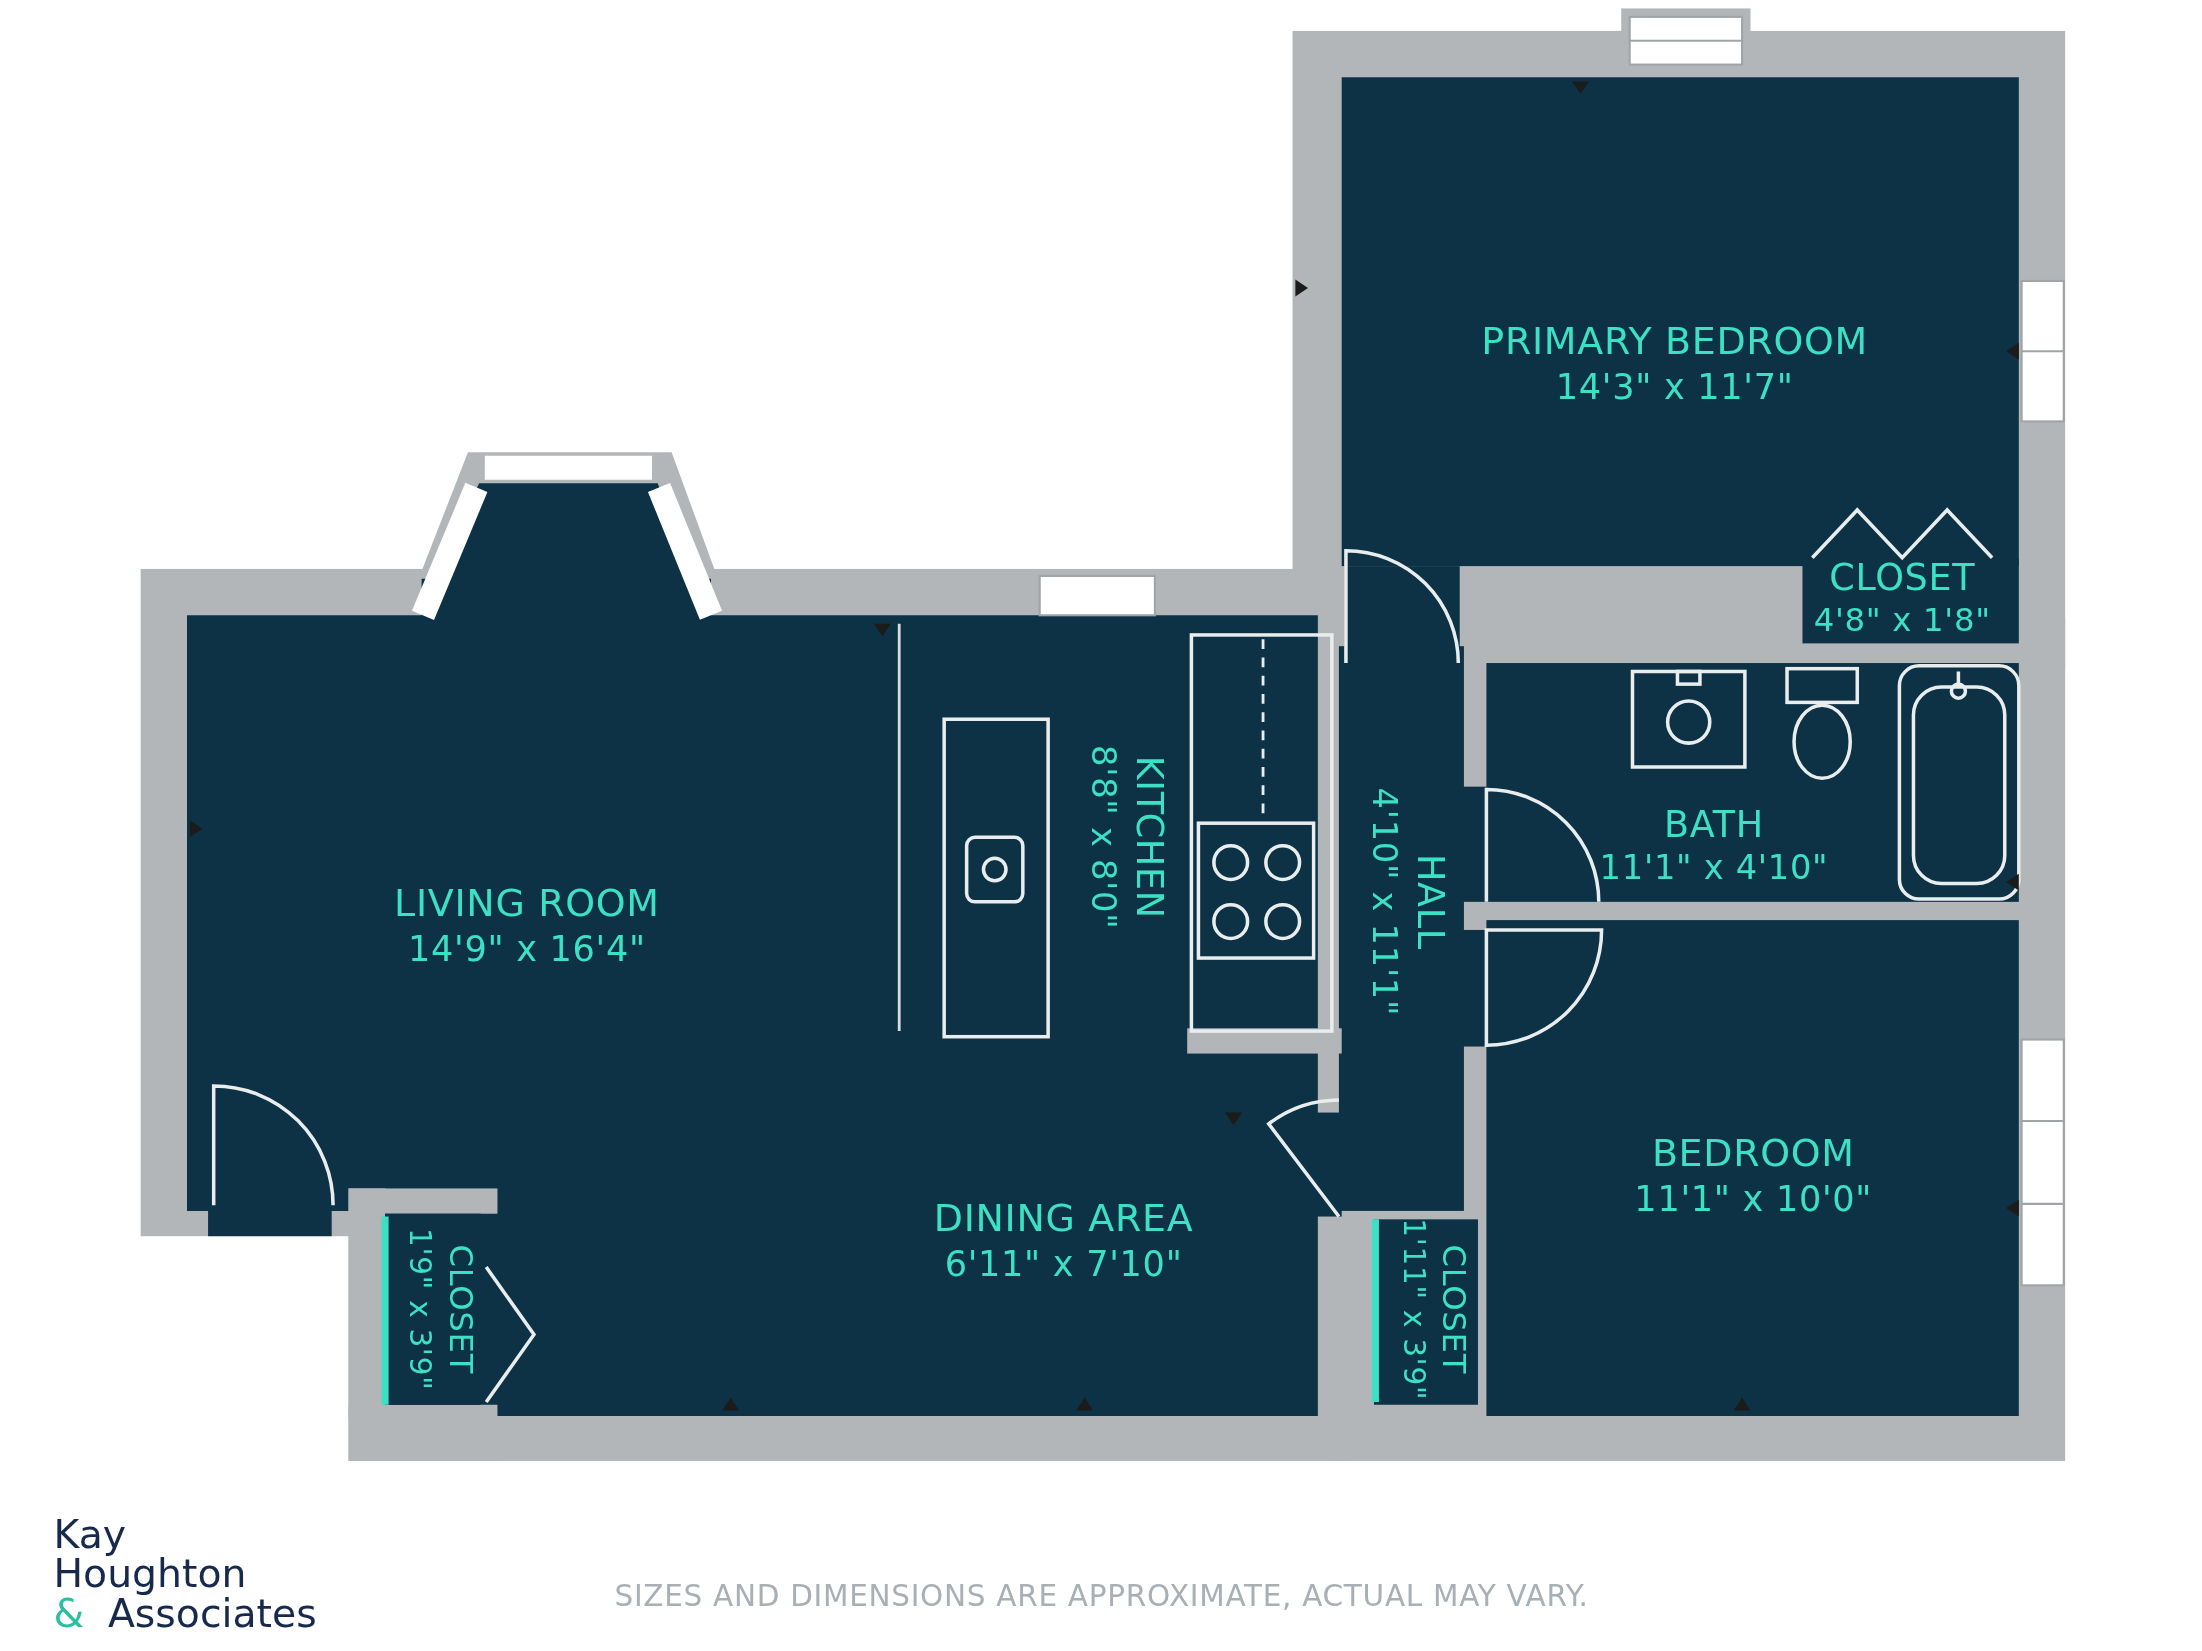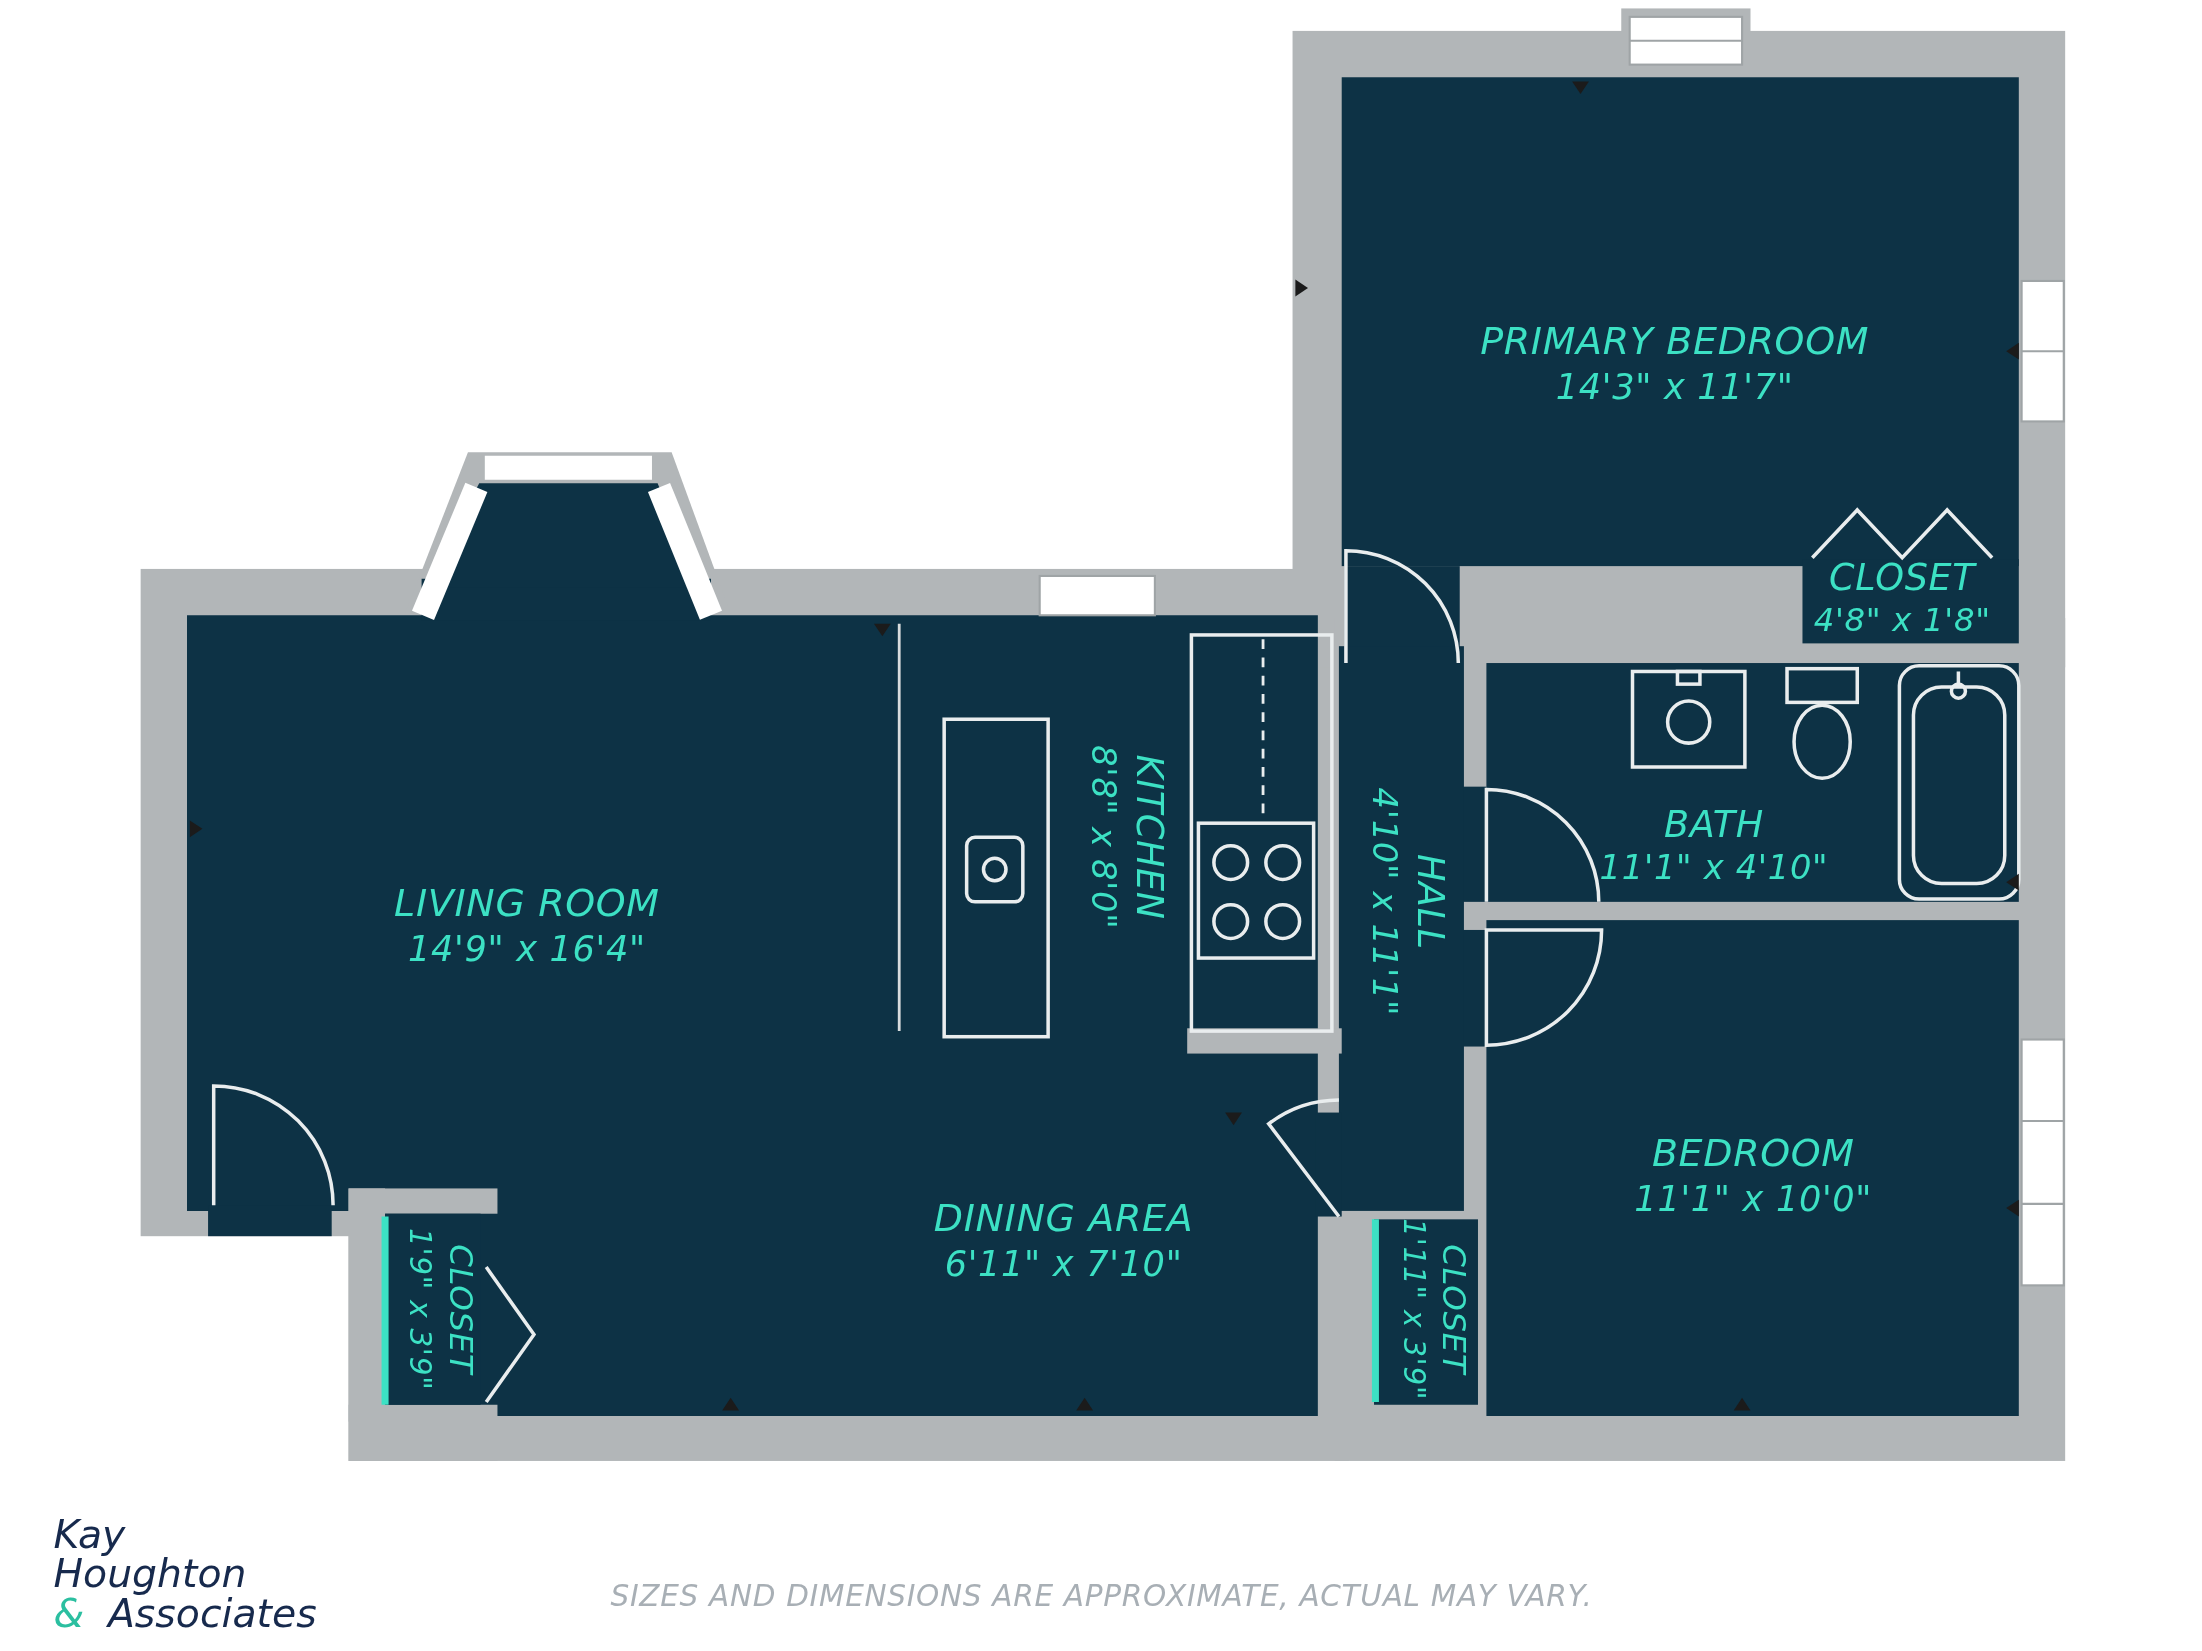--- a/index.html
+++ b/index.html
@@ -1,17 +1,17 @@
 <!DOCTYPE html>
 <html style="font-size:13.8px"><head>
 <meta charset="utf-8">
 <style>
   html,body{margin:0;padding:0;background:#ffffff;}
   .page{width:2203px;height:1652px;background:#ffffff;position:relative;overflow:hidden;
-        font-family:"DejaVu Sans", sans-serif;font-style:italic;}
+        font-family:"DejaVu Sans", sans-serif;}
   svg{display:block;}
   text{font-family:"DejaVu Sans", sans-serif;}
   .room-label{fill:#3ce1c4;letter-spacing:0.5px;}
   .fixture{stroke:#e9edee;stroke-width:2.5;fill:none;}
   .door{stroke:#e9edee;stroke-width:2.5;fill:none;}
   .tick{fill:#1b1b1b;}
   .winframe{fill:#ffffff;stroke:#9fa4a6;stroke-width:1.5;}
 </style>
 </head>
 <body>

